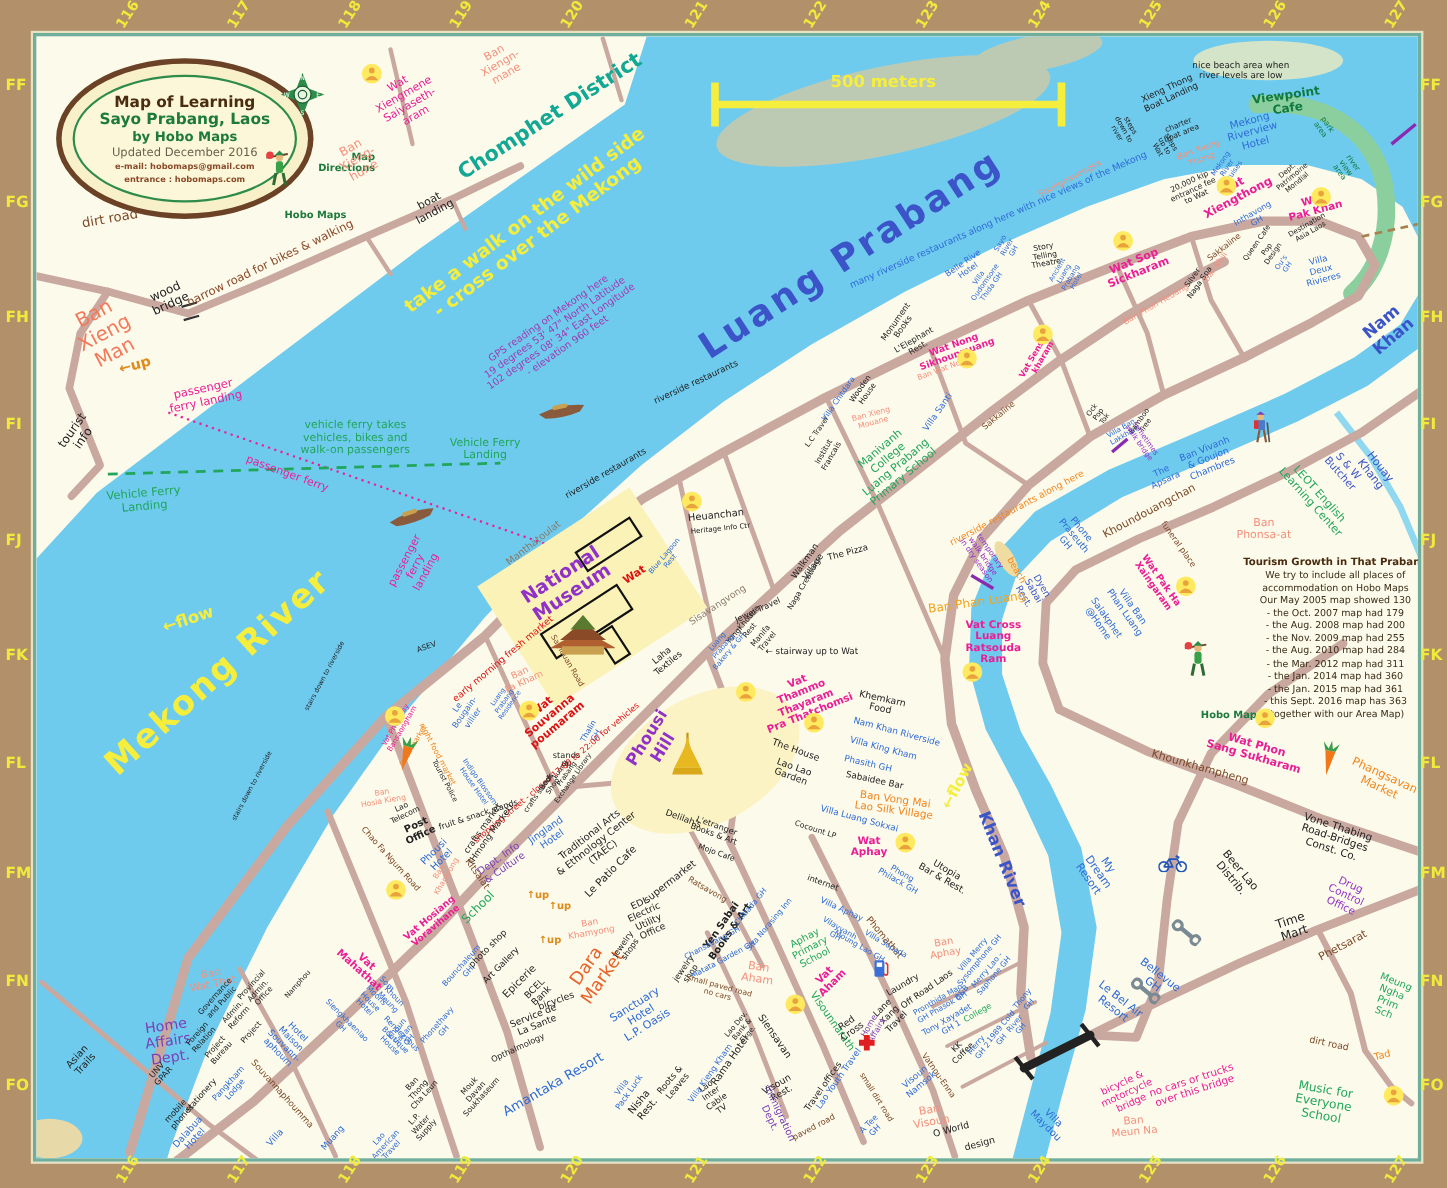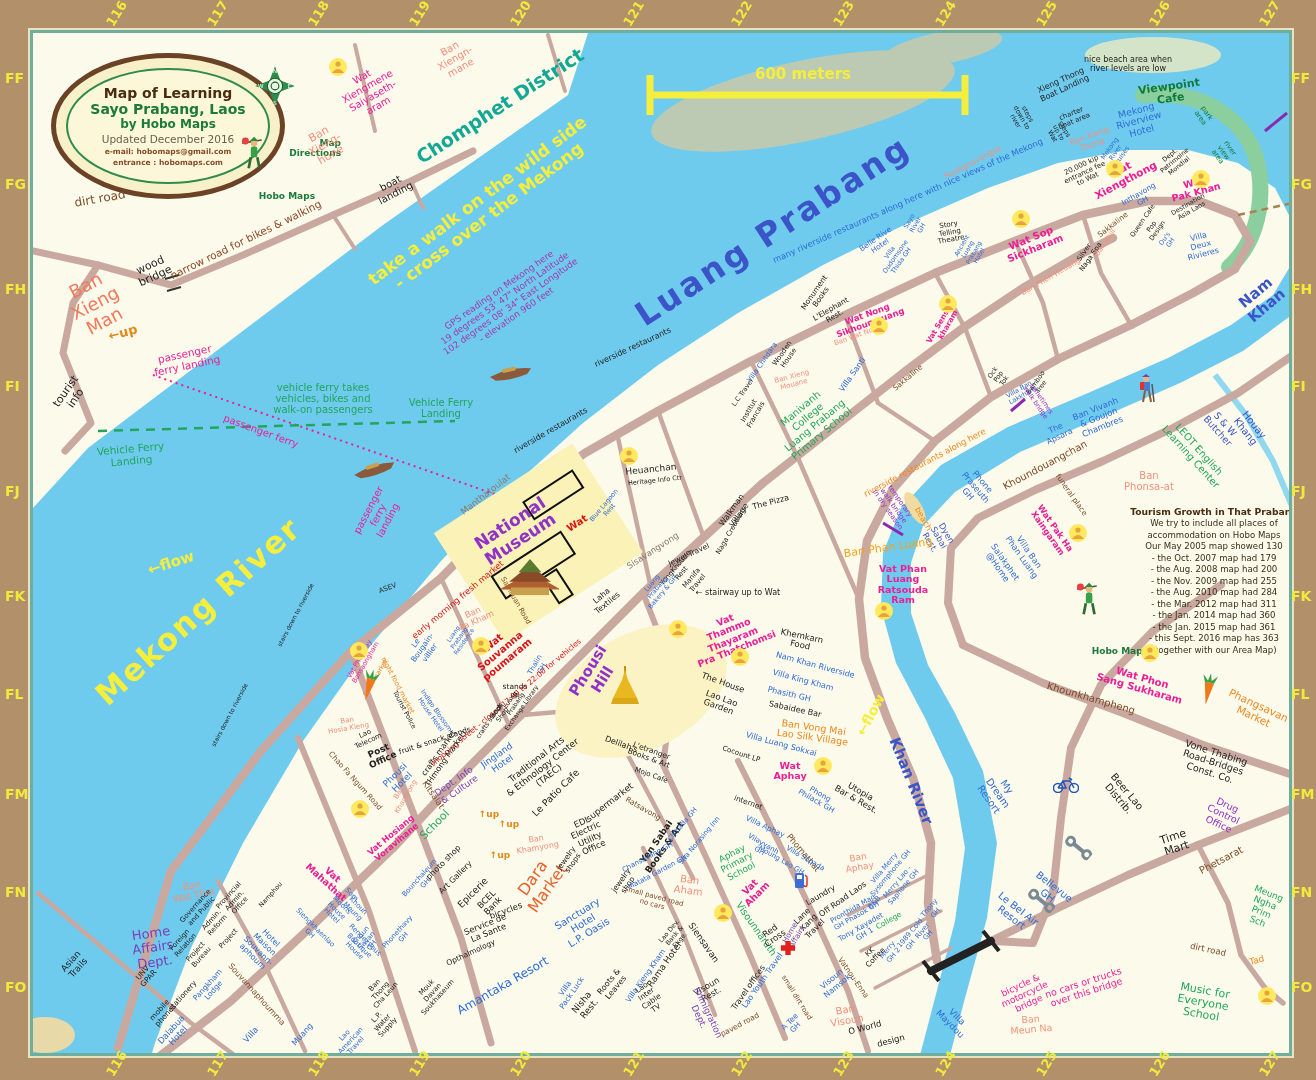--- a/index.html
+++ b/index.html
@@ -199,21 +199,21 @@
 19 degrees 53' 47" North Latitude
 102 degrees 08' 34" East Longitude
 - elevation 960 feet</div>
         <div class="lbl" style="left: 740px; top: 198px; color: rgb(59, 85, 201); font-size: 33px; font-weight: bold; letter-spacing: 3px; transform: translate(-50%, -50%) rotate(-33deg);">Luang Prabang</div>
         <div class="lbl" style="left: 165px; top: 578px; color: rgb(245, 238, 61); font-size: 31px; font-weight: bold; letter-spacing: 2px; transform: translate(-50%, -50%) rotate(-42deg);">Mekong River</div>
         <div class="lbl" style="left: 138px; top: 530px; color: rgb(245, 238, 61); font-size: 15px; font-weight: bold; transform: translate(-50%, -50%) rotate(-18deg);">←flow</div>
         <div class="lbl" style="left: 1228px; top: 266px; color: rgb(59, 85, 201); font-size: 15px; font-weight: bold; transform: translate(-50%, -50%) rotate(-40deg);">Nam Khan</div>
         <div class="lbl" style="left: 878px; top: 748px; color: rgb(59, 85, 201); font-size: 15px; font-weight: bold; transform: translate(-50%, -50%) rotate(68deg);">Khan River</div>
         <div class="lbl" style="left: 838px; top: 682px; color: rgb(245, 238, 61); font-size: 14px; font-weight: bold; transform: translate(-50%, -50%) rotate(-62deg);">←flow</div>
         <div class="lbl" style="left: 1217px; top: 395px; color: rgb(59, 85, 201); font-size: 10px; transform: translate(-50%, -50%) rotate(52deg);">Houay Khang</div>
-        <div class="lbl" style="left: 770px; top: 41px; color: rgb(245, 238, 61); font-size: 15px; font-weight: bold; transform: translate(-50%, -50%) rotate(0deg);">600 meters</div>
+        <div class="lbl" style="left: 770px; top: 41px; color: rgb(245, 238, 61); font-size: 15px; font-weight: bold; transform: translate(-50%, -50%) rotate(0deg);">500 meters</div>
         <div class="lbl" style="left: 1095px; top: 32px; color: rgb(34, 34, 34); font-size: 8px; transform: translate(-50%, -50%) rotate(0deg);">nice beach area when
 river levels are low</div>
         <div class="lbl" style="left: 1137px; top: 60px; color: rgb(15, 122, 64); font-size: 11px; font-weight: bold; transform: translate(-50%, -50%) rotate(-8deg);">Viewpoint
 Cafe</div>
         <div class="lbl" style="left: 1030px; top: 52px; color: rgb(34, 34, 34); font-size: 8px; transform: translate(-50%, -50%) rotate(-25deg);">Xieng Thong
 Boat Landing</div>
         <div class="lbl" style="left: 1040px; top: 85px; color: rgb(34, 34, 34); font-size: 7px; transform: translate(-50%, -50%) rotate(-22deg);">charter
 boat area</div>
         <div class="lbl" style="left: 1106px; top: 88px; color: rgb(46, 107, 214); font-size: 9.5px; transform: translate(-50%, -50%) rotate(-15deg);">Mekong
 Riverview
@@ -638,21 +638,21 @@
         <div class="lbl" style="left: 1005px; top: 368px; color: rgb(144, 49, 200); font-size: 6.5px; transform: translate(-50%, -50%) rotate(55deg);">sometimes
 walk bridge</div>
         <div class="lbl" style="left: 1038px; top: 462px; color: rgb(124, 74, 40); font-size: 7.5px; transform: translate(-50%, -50%) rotate(55deg);">funeral place</div>
         <div class="lbl" style="left: 1018px; top: 498px; color: rgb(236, 30, 150); font-size: 8.5px; font-weight: bold; transform: translate(-50%, -50%) rotate(55deg);">Wat Pak Ha
 Xaingaram</div>
         <div class="lbl" style="left: 992px; top: 522px; color: rgb(46, 107, 214); font-size: 8.5px; transform: translate(-50%, -50%) rotate(55deg);">Villa Ban
 Phan Luang</div>
         <div class="lbl" style="left: 968px; top: 532px; color: rgb(46, 107, 214); font-size: 8.5px; transform: translate(-50%, -50%) rotate(55deg);">Salakphet
 @Home</div>
         <div class="lbl" style="left: 855px; top: 515px; color: rgb(242, 163, 29); font-size: 11px; transform: translate(-50%, -50%) rotate(-8deg);">Ban Phan Luang</div>
-        <div class="lbl" style="left: 870px; top: 552px; color: rgb(236, 30, 150); font-size: 9.5px; font-weight: bold; transform: translate(-50%, -50%) rotate(0deg);">Vat Phan
+        <div class="lbl" style="left: 870px; top: 552px; color: rgb(236, 30, 150); font-size: 9.5px; font-weight: bold; transform: translate(-50%, -50%) rotate(0deg);">Vat Cross
 Luang
 Ratsouda
 Ram</div>
         <div class="lbl" style="left: 1116px; top: 448px; color: rgb(244, 144, 124); font-size: 10px; transform: translate(-50%, -50%) rotate(0deg);">Ban
 Phonsa-at</div>
         <div class="lbl" style="left: 1058px; top: 665px; color: rgb(124, 74, 40); font-size: 10px; transform: translate(-50%, -50%) rotate(16deg);">Khounkhampheng</div>
         <div class="lbl" style="left: 1108px; top: 650px; color: rgb(236, 30, 150); font-size: 10px; font-weight: bold; transform: translate(-50%, -50%) rotate(16deg);">Wat Phon
 Sang Sukharam</div>
         <div class="lbl" style="left: 1223px; top: 678px; color: rgb(242, 134, 29); font-size: 10.5px; transform: translate(-50%, -50%) rotate(25deg);">Phangsavan
 Market</div>

